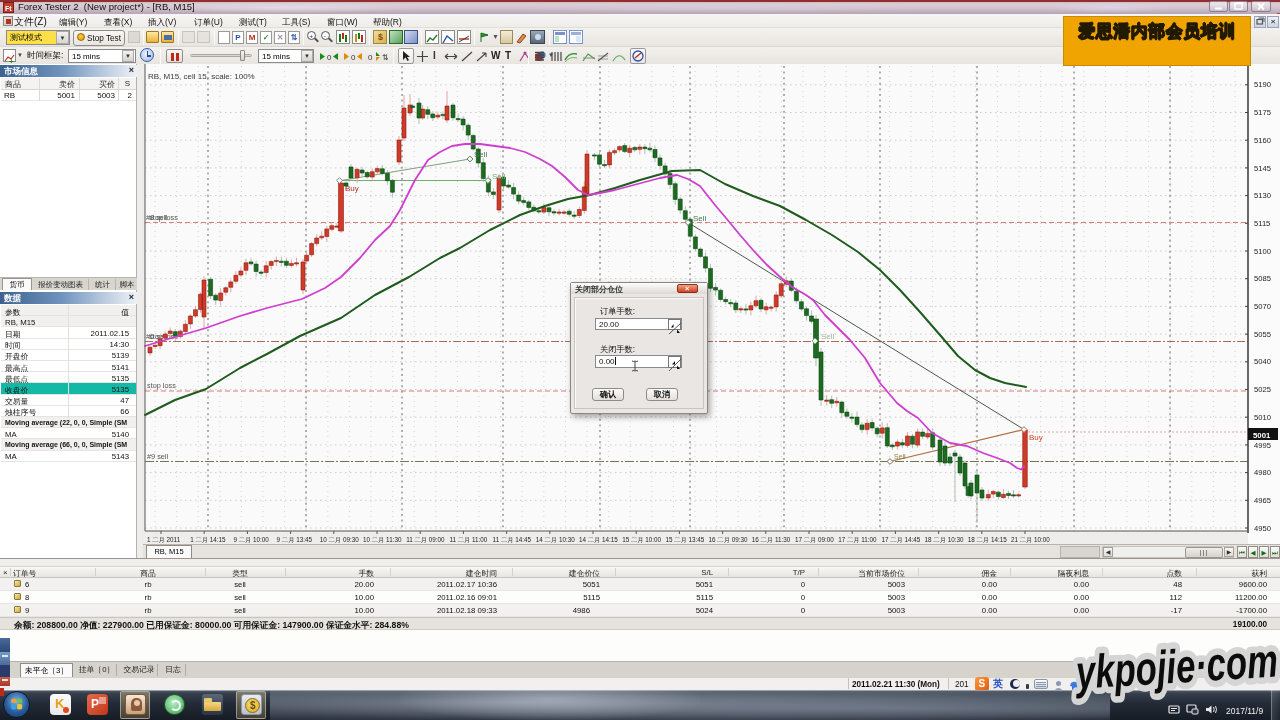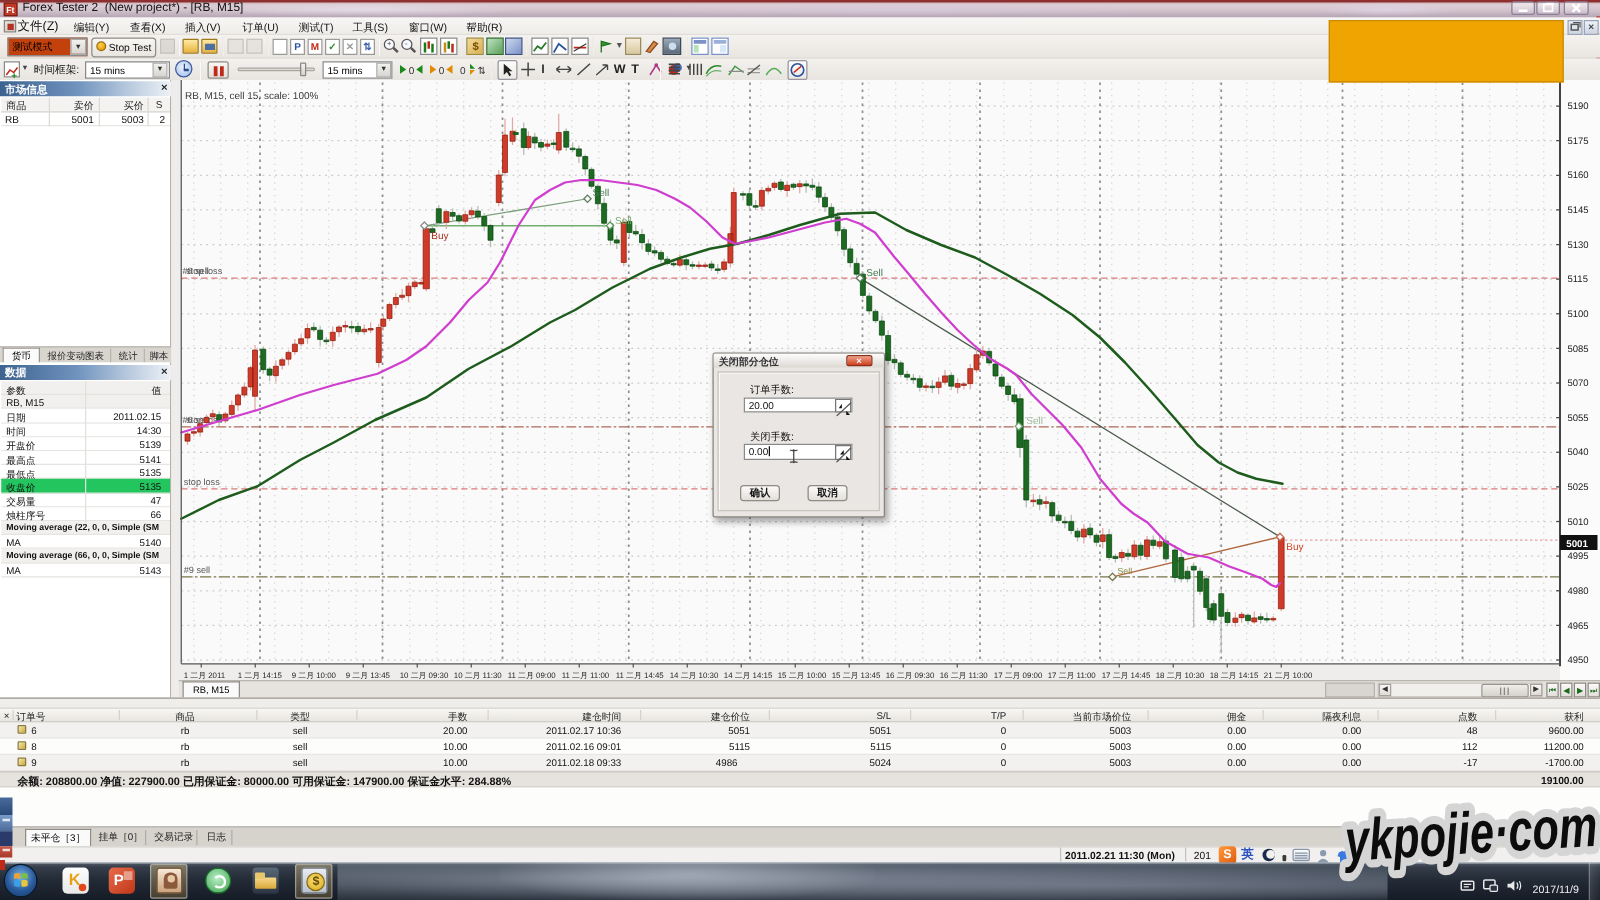--- a/index.html
+++ b/index.html
@@ -33,21 +33,21 @@
 <div class="ab tx" style="left:14px;top:15.5px;height:12px;font-size:10px;color:#111;line-height:12px">文件(Z)</div>
 <div class="ab tx" style="left:59px;top:15.5px;height:12px;font-size:8.5px;color:#111;line-height:12px">编辑(Y)</div>
 <div class="ab tx" style="left:104px;top:15.5px;height:12px;font-size:8.5px;color:#111;line-height:12px">查看(X)</div>
 <div class="ab tx" style="left:148px;top:15.5px;height:12px;font-size:8.5px;color:#111;line-height:12px">插入(V)</div>
 <div class="ab tx" style="left:194px;top:15.5px;height:12px;font-size:8.5px;color:#111;line-height:12px">订单(U)</div>
 <div class="ab tx" style="left:239px;top:15.5px;height:12px;font-size:8.5px;color:#111;line-height:12px">测试(T)</div>
 <div class="ab tx" style="left:282px;top:15.5px;height:12px;font-size:8.5px;color:#111;line-height:12px">工具(S)</div>
 <div class="ab tx" style="left:327px;top:15.5px;height:12px;font-size:8.5px;color:#111;line-height:12px">窗口(W)</div>
 <div class="ab tx" style="left:373px;top:15.5px;height:12px;font-size:8.5px;color:#111;line-height:12px">帮助(R)</div>
 <div class="ab" style="left:0;top:28px;width:1280px;height:19px;background:linear-gradient(180deg,#f4f2ef,#e9e6e1);border-bottom:1px solid #dcd8d2"></div>
-<div class="ab" style="left:6px;top:30px;width:64px;height:15px;background:#c2410c;border:1px solid #8a8a8a;font-size:8px;line-height:14px;padding-left:3px">测试模式</div>
+<div class="ab" style="left:6px;top:30px;width:64px;height:15px;background:#fde047;border:1px solid #8a8a8a;font-size:8px;line-height:14px;padding-left:3px">测试模式</div>
 <div class="ab" style="left:56px;top:31px;width:13px;height:13px;background:linear-gradient(180deg,#f2f1ef,#d8d5d0);border:1px solid #aaa;text-align:center;font-size:6px;line-height:12px;color:#333">▼</div>
 <div class="ab" style="left:73px;top:29.5px;width:52px;height:16px;background:linear-gradient(180deg,#f8f7f5,#e8e5e0);border:1px solid #8f8b85;border-radius:3px;font-size:8.2px;line-height:15px;color:#111;padding-left:13px">Stop Test</div>
 <div class="ab" style="left:77px;top:33px;width:8px;height:8px;background:radial-gradient(circle at 40% 35%,#ffd24a,#e08a00);border-radius:50%;border:1px solid #9a6a00"></div>
 <div class="ab" style="left:128px;top:31px;width:12px;height:12px;background:#d5d2cc;border:1px solid #b5b2ab;opacity:.7"></div>
 <div class="ab" style="left:143px;top:30px;width:1px;height:15px;background:#c9c5bf;border-right:1px solid #fbfaf8"></div>
 <div class="ab" style="left:146px;top:31px;width:13px;height:12px;background:linear-gradient(180deg,#ffe9a0,#e8b33a);border:1px solid #a07818;border-radius:1px"></div>
 <div class="ab" style="left:161px;top:31px;width:13px;height:12px;background:linear-gradient(180deg,#ffe9a0,#e8b33a);border:1px solid #a07818;border-radius:1px">
     <div style="position:absolute;left:2px;top:3px;width:8px;height:5px;background:#4a6fa5"></div>
   </div>
 <div class="ab" style="left:178px;top:30px;width:1px;height:15px;background:#c9c5bf;border-right:1px solid #fbfaf8"></div>
@@ -267,21 +267,21 @@
     <span style="position:absolute;right:7px;top:1.5px">5139</span>
   </div>
 <div class="ab" style="left:1px;top:360.99999999999994px;width:135px;height:11.2px;background:#fff;border-bottom:1px solid #e6e4e0;font-size:7.8px;color:#111">
     <span style="position:absolute;left:4px;top:1.5px;font-weight:normal;font-size:7.8px">最高点</span>
     <span style="position:absolute;right:7px;top:1.5px">5141</span>
   </div>
 <div class="ab" style="left:1px;top:372.19999999999993px;width:135px;height:11.2px;background:#fff;border-bottom:1px solid #e6e4e0;font-size:7.8px;color:#111">
     <span style="position:absolute;left:4px;top:1.5px;font-weight:normal;font-size:7.8px">最低点</span>
     <span style="position:absolute;right:7px;top:1.5px">5135</span>
   </div>
-<div class="ab" style="left:1px;top:383.3999999999999px;width:135px;height:11.2px;background:#22c55e;border-bottom:1px solid #e6e4e0;font-size:7.8px;color:#111">
+<div class="ab" style="left:1px;top:383.3999999999999px;width:135px;height:11.2px;background:#14b8a6;border-bottom:1px solid #e6e4e0;font-size:7.8px;color:#111">
     <span style="position:absolute;left:4px;top:1.5px;font-weight:normal;font-size:7.8px">收盘价</span>
     <span style="position:absolute;right:7px;top:1.5px">5135</span>
   </div>
 <div class="ab" style="left:1px;top:394.5999999999999px;width:135px;height:11.2px;background:#fff;border-bottom:1px solid #e6e4e0;font-size:7.8px;color:#111">
     <span style="position:absolute;left:4px;top:1.5px;font-weight:normal;font-size:7.8px">交易量</span>
     <span style="position:absolute;right:7px;top:1.5px">47</span>
   </div>
 <div class="ab" style="left:1px;top:405.7999999999999px;width:135px;height:11.2px;background:#fff;border-bottom:1px solid #e6e4e0;font-size:7.8px;color:#111">
     <span style="position:absolute;left:4px;top:1.5px;font-weight:normal;font-size:7.8px">烛柱序号</span>
     <span style="position:absolute;right:7px;top:1.5px">66</span>
@@ -723,20 +723,21 @@
       <path d="M12 0 L0 12" stroke="#555" stroke-width="1"></path>
       <path d="M3 5.5 L6 2 L6 5.5 Z" fill="#111"></path>
       <path d="M8 6.5 L8 10 L11 10 Z" fill="#111"></path>
     </svg></div>
 <div class="ab" style="left:631px;top:358px;width:8px;height:12px;background:transparent"><svg width="8" height="12">
       <path d="M1 1 Q3 2 4 1 Q5 2 7 1 M4 1.5 V10.5 M1 11 Q3 10 4 11 Q5 10 7 11" stroke="#444" stroke-width="1" fill="none"></path>
     </svg></div>
 <div class="ab" style="left:592px;top:388px;width:32px;height:13px;background:linear-gradient(180deg,#fcfbfa,#e2dfda);border:1px solid #8f8b85;border-radius:3px;font-size:8.2px;text-align:center;line-height:12px;color:#111;font-weight:bold">确认</div>
 <div class="ab" style="left:646px;top:388px;width:32px;height:13px;background:linear-gradient(180deg,#fcfbfa,#e2dfda);border:1px solid #8f8b85;border-radius:3px;font-size:8.2px;text-align:center;line-height:12px;color:#111;font-weight:bold">取消</div>
 <div class="ab" style="left:1063px;top:16px;width:188px;height:50px;background:#f0a402;border:1px solid #c88a00">
+    <div style="position:absolute;left:0;top:3px;width:100%;text-align:center;font-size:17px;font-weight:bold;color:#221a00;letter-spacing:0.5px;text-shadow:0.7px 0 #221a00,-0.7px 0 #221a00,0 0.7px #221a00,0 -0.7px #221a00">爱思潘内部会员培训</div>
   </div>
 <div class="ab" style="left:1254px;top:16px;width:12px;height:12px;background:linear-gradient(180deg,#eef2f8,#ccd4e2);border:1px solid #98a2b8;font-size:8px;color:#444;text-align:center;line-height:10px;font-weight:bold"><svg width="10" height="9">
       <rect x="2" y="2.5" width="5.5" height="4.5" fill="none" stroke="#555" stroke-width="1.2"></rect>
       <path d="M3.5 1 H9 V5" fill="none" stroke="#555" stroke-width="1"></path>
     </svg></div>
 <div class="ab" style="left:1267px;top:16px;width:12px;height:12px;background:linear-gradient(180deg,#eef2f8,#ccd4e2);border:1px solid #98a2b8;font-size:8px;color:#444;text-align:center;line-height:10px;font-weight:bold">×</div>
 <svg class="ab" style="left:1056px;top:617px" width="224" height="103" viewBox="0 0 224 103">
 <g transform="rotate(-3.5 115 52)">
 <text x="20" y="66" font-family="Liberation Sans" font-style="italic" font-weight="bold" font-size="47" stroke="#d5d5d5" stroke-width="13" stroke-linejoin="round" fill="#0c0c0c" paint-order="stroke" textLength="202" lengthAdjust="spacingAndGlyphs">ykpojie·com</text>
 </g>

